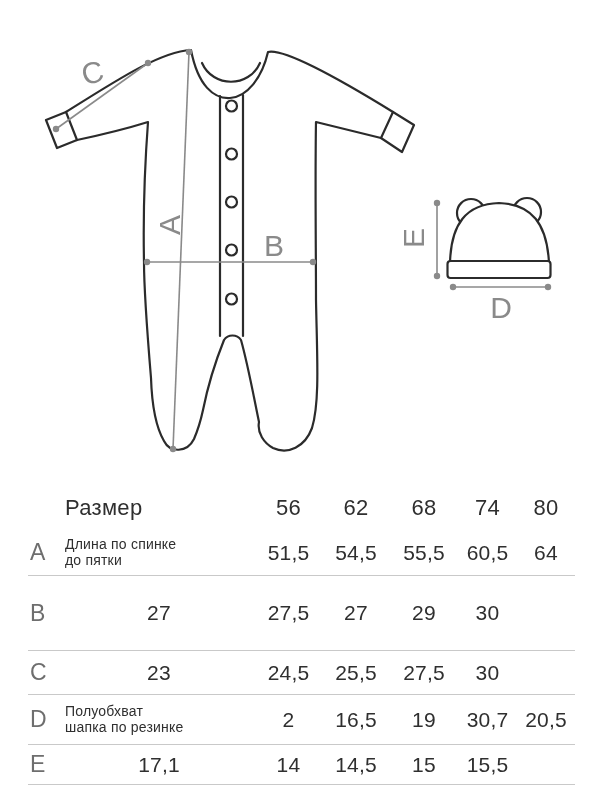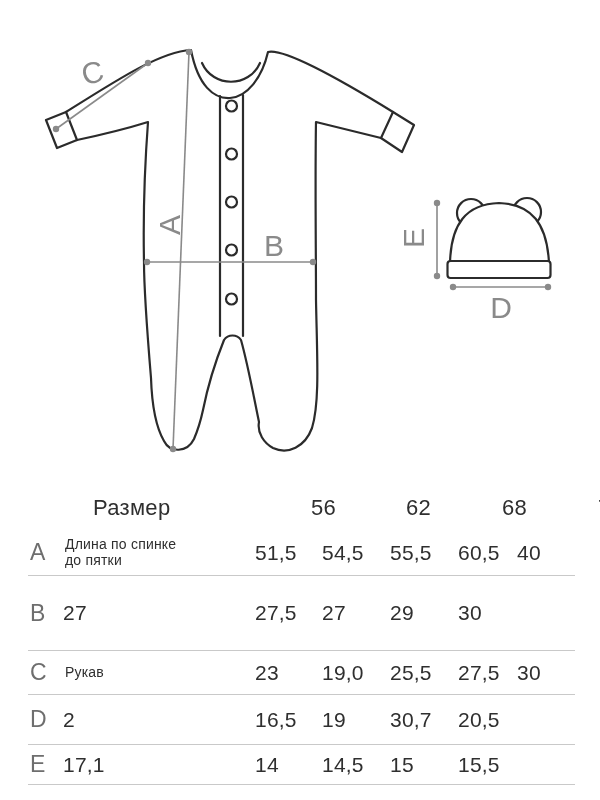--- a/index.html
+++ b/index.html
@@ -11,38 +11,38 @@
   .size-table{
     position:absolute;left:28px;top:485px;width:547px;
     color:#2f2f2f;
   }
   .trow{
     display:grid;
     grid-template-columns:35px 192px 67px 68px 68px 59px 58px;
     align-items:center;
   }
   .trow.data{border-bottom:1px solid #c9c9c9;}
-  .trow.header{height:45px;gap:28px;}
+  .trow.header{height:45px;}
   .row-a{height:45px;}
   .row-b{height:74px;}
   .row-c{height:43px;}
   .row-d{height:49px;}
   .row-e{height:39px;}
   .cell-letter{
     font-size:23px;color:#6e6e6e;padding-left:2px;font-weight:400;
   }
   .cell-label{
     font-size:14px;line-height:1.08;padding-left:2px;white-space:pre-line;
     letter-spacing:0.2px;
   }
   .cell-title{
     font-size:22px;padding-left:2px;letter-spacing:0.3px;
   }
   .cell-value{
-    font-size:21px;text-align:left;letter-spacing:0.2px;
+    font-size:21px;text-align:center;letter-spacing:0.2px;
   }
   .header .cell-value{font-size:22px;}
 </style>
 </head>
 <body>
 
 <div class="stage">
 
   <svg class="diagram-svg" width="600" height="480" viewBox="0 0 600 480">
 
@@ -130,44 +130,45 @@
     </div>
 
     <div class="trow data row-a">
       <div class="cell-letter">A</div>
       <div class="cell-label">Длина по спинке
 до пятки</div>
       <div class="cell-value">51,5</div>
       <div class="cell-value">54,5</div>
       <div class="cell-value">55,5</div>
       <div class="cell-value">60,5</div>
-      <div class="cell-value">40</div>
+      <div class="cell-value">64</div>
     </div>
 
     <div class="trow data row-b">
       <div class="cell-letter">B</div>
       <div class="cell-value">27</div>
       <div class="cell-value">27,5</div>
       <div class="cell-value">27</div>
       <div class="cell-value">29</div>
       <div class="cell-value">30</div>
     </div>
 
     <div class="trow data row-c">
       <div class="cell-letter">C</div>
-      <div class="cell-label">Рукав</div>
       <div class="cell-value">23</div>
-      <div class="cell-value">19,0</div>
+      <div class="cell-value">24,5</div>
       <div class="cell-value">25,5</div>
       <div class="cell-value">27,5</div>
       <div class="cell-value">30</div>
     </div>
 
     <div class="trow data row-d">
       <div class="cell-letter">D</div>
+      <div class="cell-label">Полуобхват
+шапка по резинке</div>
       <div class="cell-value">2</div>
       <div class="cell-value">16,5</div>
       <div class="cell-value">19</div>
       <div class="cell-value">30,7</div>
       <div class="cell-value">20,5</div>
     </div>
 
     <div class="trow data row-e">
       <div class="cell-letter">E</div>
       <div class="cell-value">17,1</div>

